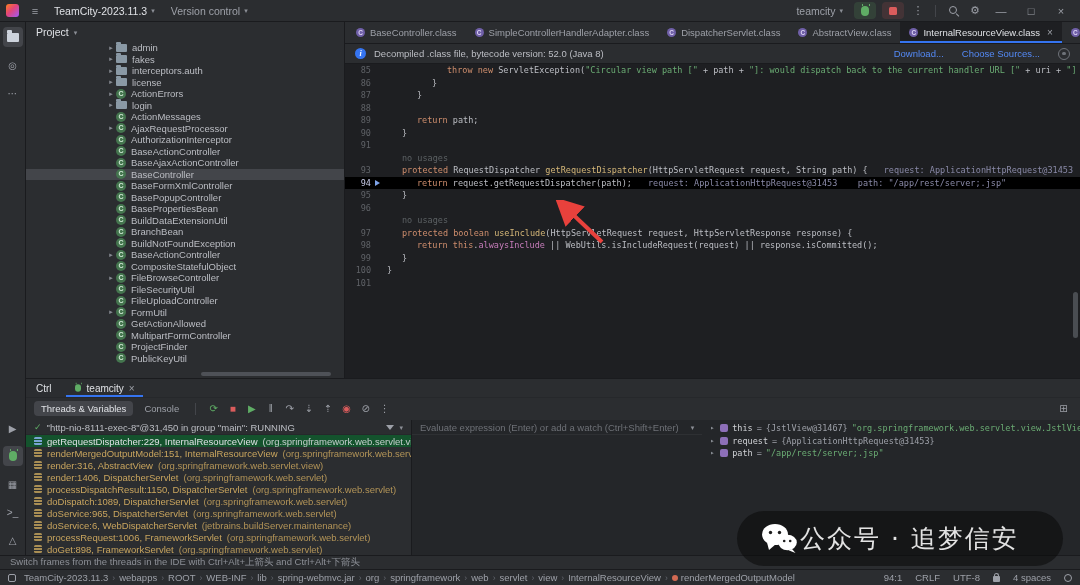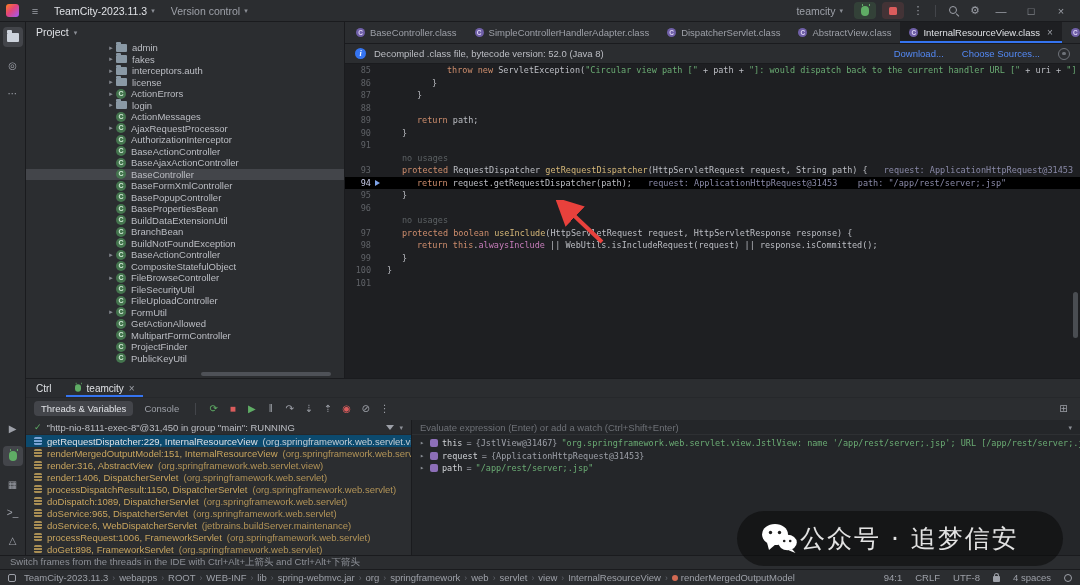--- a/index.html
+++ b/index.html
@@ -100,26 +100,26 @@
 .toolbar-spacer{flex:1}
 #debug-content{position:absolute;left:0;top:41px;right:0;bottom:0;display:flex}
 #frames-pane{width:386px;flex:0 0 386px;border-right:1px solid #1a1b1e;display:flex;flex-direction:column;background:#2b2d30;overflow:hidden}
 #thread-row{height:15px;display:flex;align-items:center;gap:5px;padding:0 8px;font-size:9.5px;color:#bcbec4;border-bottom:1px solid #26282b}
 .thread-check{color:#5fad65;font-size:9px}
 .thread-text{white-space:nowrap;overflow:hidden}
 .thread-spacer{flex:1}
 .icon-funnel{width:0;height:0;border-left:4px solid transparent;border-right:4px solid transparent;border-top:5px solid #9da0a8;display:inline-block}
 #frames-list{flex:1;overflow:hidden}
 .frame-row{display:flex;align-items:center;gap:5px;height:12px;padding:0 8px;font-size:9.5px;white-space:nowrap;overflow:hidden;color:#dfe1e5}
-.frame-row.selected{background:#0c4a6e}
+.frame-row.selected{background:#14532d}
 .frame-row.lib{color:#c9a55e}
 .frame-pkg{opacity:.85}
 .frame-icon{flex:0 0 8px;width:8px;height:8px;border-radius:1.5px;background:linear-gradient(#7aa3d4 0 2px,transparent 2px 3px,#7aa3d4 3px 5px,transparent 5px 6px,#7aa3d4 6px 8px)}
 .frame-row.lib .frame-icon{background:linear-gradient(#a98e54 0 2px,transparent 2px 3px,#a98e54 3px 5px,transparent 5px 6px,#a98e54 6px 8px)}
-#vars-pane{flex:1;background:#242629;display:flex;flex-direction:column;overflow:hidden}
+#vars-pane{flex:1;background:#242629;display:flex;flex-direction:row;overflow:hidden}
 #eval-row{height:15px;display:flex;align-items:center;gap:6px;padding:0 8px;font-size:9.5px;color:#6e7177;border-bottom:1px solid #2e3033}
 .eval-spacer{flex:1}
 #vars-list{flex:1;overflow:hidden;padding-top:2px}
 .var-row{display:flex;align-items:center;gap:4px;height:12.5px;padding:0 6px;font-family:"DejaVu Sans Mono","Liberation Mono",monospace;font-size:8.5px;white-space:nowrap;overflow:hidden}
 .var-chevron{color:#868a91;font-size:7px;width:8px;text-align:center;flex:0 0 8px}
 .var-icon{width:8px;height:8px;border-radius:2px;background:#8d6fb8;flex:0 0 8px}
 .var-name{color:#d0d2d6}
 .var-eq,.var-ref{color:#9da0a8}
 .var-str{color:#6aab73}
 

